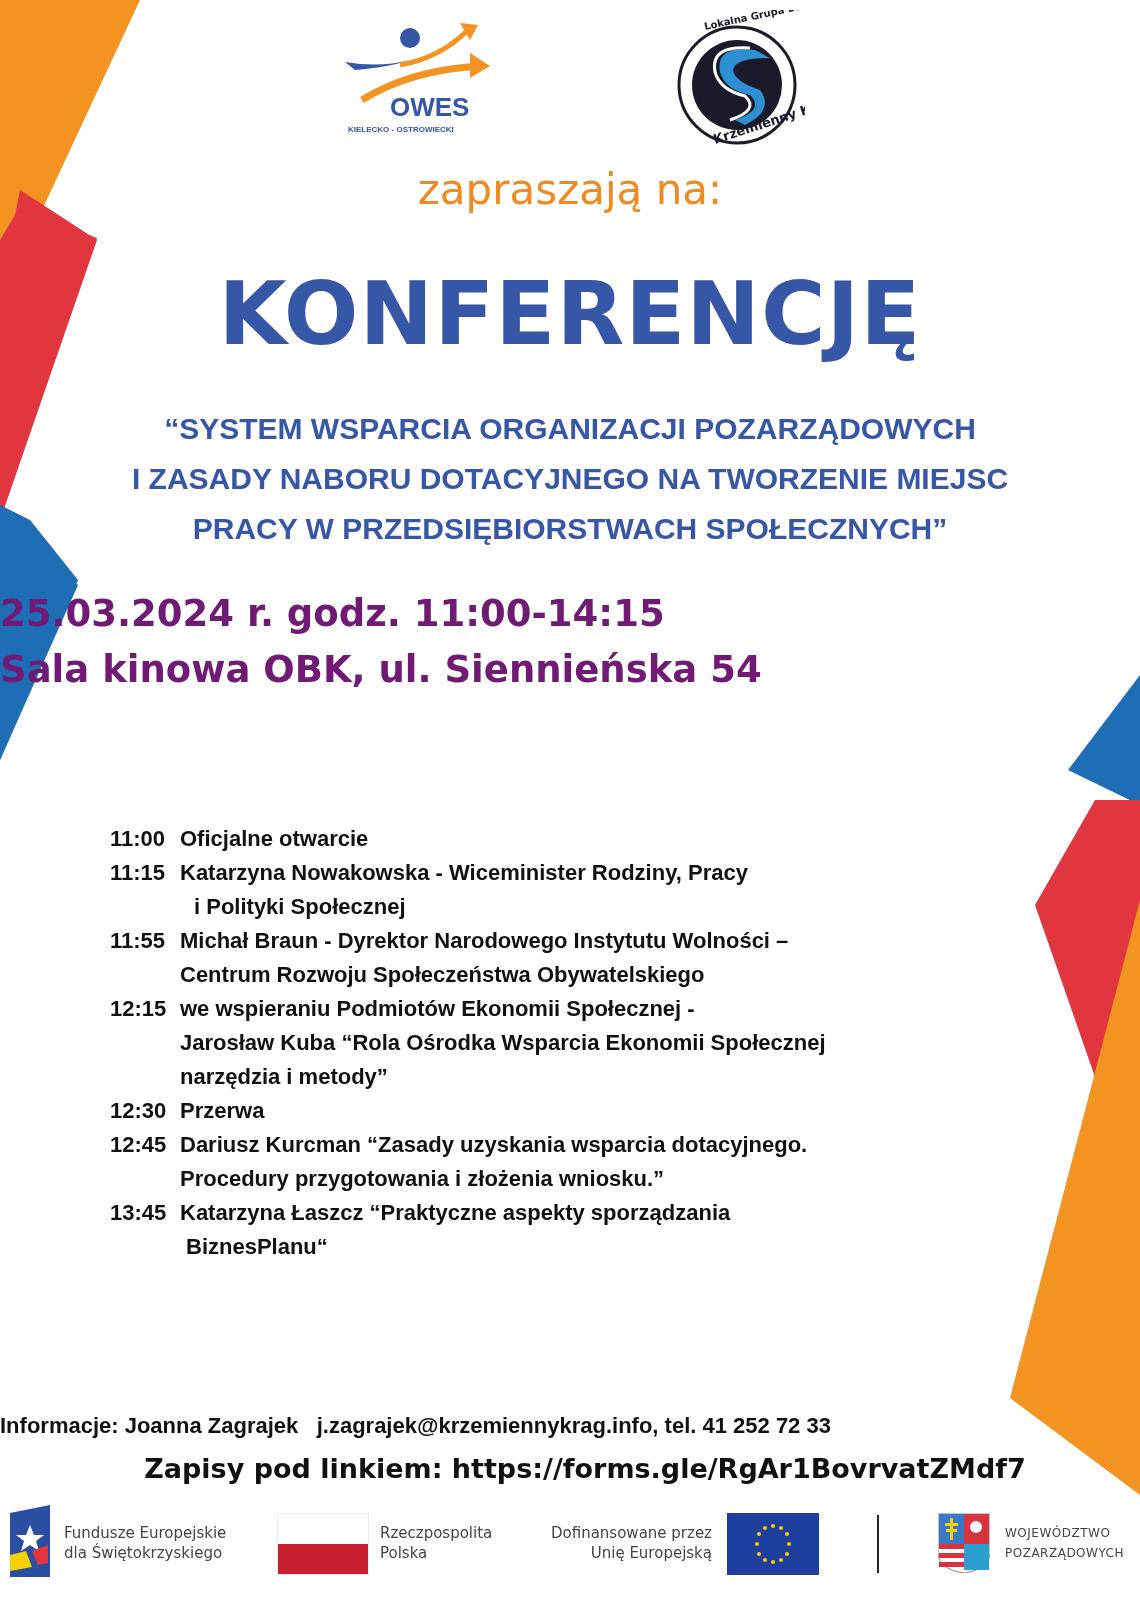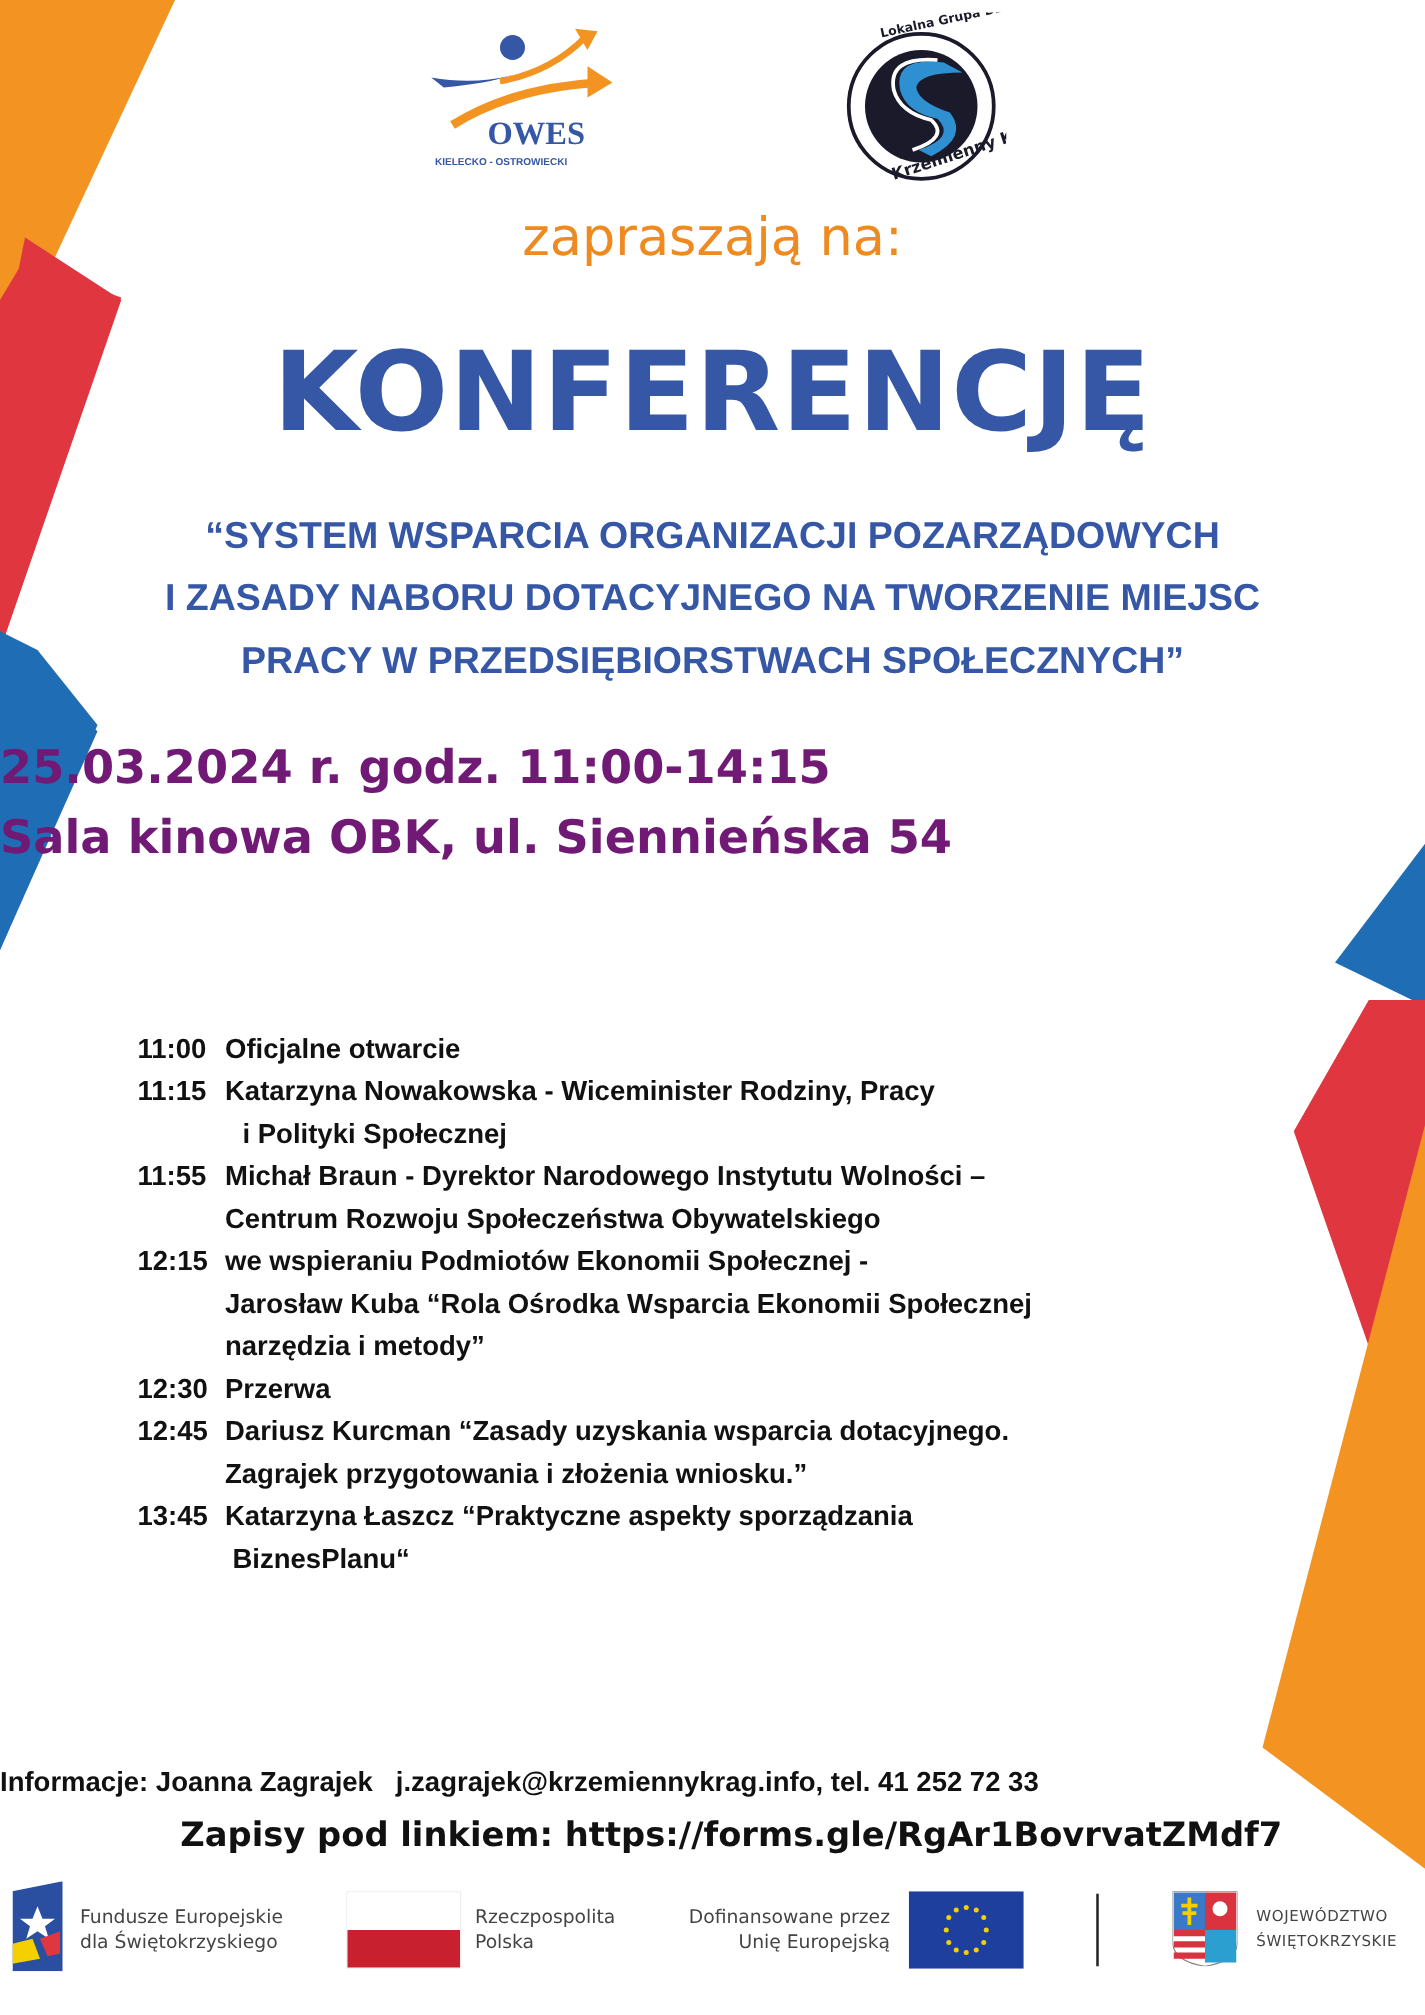--- a/index.html
+++ b/index.html
@@ -75,21 +75,21 @@
 
 <div class="layer owes-logo">
   <svg width="150" height="120" viewBox="0 0 150 120">
     <circle cx="70" cy="18" r="10" fill="#3557a6"></circle>
     <path d="M5 42 Q40 48 70 40 Q50 47 15 50 Z" fill="#3557a6"></path>
     <path d="M60 45 Q100 38 128 10" stroke="#f39422" stroke-width="5" fill="none"></path>
     <polygon points="120,3 138,5 130,20" fill="#f39422"></polygon>
     <path d="M22 80 Q70 50 140 46" stroke="#f39422" stroke-width="7" fill="none"></path>
     <polygon points="130,33 150,46 130,58" fill="#f39422"></polygon>
   </svg>
-  <div style="position:absolute;left:50px;top:72px;color:#3557a6;font-weight:bold;font-size:26px;font-family:Liberation Serif, serif;">OWES</div>
+  <div style="position:absolute;left:50px;top:72px;color:#3557a6;font-weight:bold;font-size:26px;font-family:Liberation Sans, sans-serif;">OWES</div>
   <div style="position:absolute;left:8px;top:105px;color:#3557a6;font-size:8px;font-weight:bold;white-space:nowrap;">KIELECKO - OSTROWIECKI</div>
 </div>
 
 <div class="layer lgd-logo">
   <svg width="130" height="140" viewBox="0 0 130 140">
     <circle cx="62" cy="75" r="58" fill="none" stroke="#1a1a2a" stroke-width="3"></circle>
     <circle cx="62" cy="75" r="45" fill="#1a1a2a"></circle>
     <path d="M80 40 Q40 35 45 62 Q50 80 75 85 Q90 100 60 110 L70 115 Q100 100 85 80 Q60 72 58 60 Q60 48 95 48 Z" fill="#2e90d0"></path>
     <path d="M75 38 Q35 35 40 62 Q45 80 70 86 Q85 100 55 110" stroke="#ffffff" stroke-width="3" fill="none"></path>
     <text x="30" y="20" font-size="10" font-weight="bold" fill="#1a1a2a" font-family="DejaVu Sans" transform="rotate(-12 30 20)">Lokalna Grupa Działania</text>
@@ -143,21 +143,21 @@
   <div class="item">
     <span class="time">12:30</span>
     <div class="lines">
         <div>Przerwa</div>
       </div>
   </div>
   <div class="item">
     <span class="time">12:45</span>
     <div class="lines">
       <div>Dariusz Kurcman “Zasady uzyskania wsparcia dotacyjnego.</div>
-      <div>Zagrajek przygotowania i złożenia wniosku.”</div>
+      <div>Procedury przygotowania i złożenia wniosku.”</div>
     </div>
   </div>
   <div class="item">
     <span class="time">13:45</span>
     <div class="lines">
       <div>Katarzyna Łaszcz “Praktyczne aspekty sporządzania</div>
       <div style="padding-left:6px"> BiznesPlanu“</div>
     </div>
   </div>
 </div>
@@ -224,15 +224,15 @@
     <rect x="7" y="10" width="13" height="3" fill="#f5d000"></rect>
     <rect x="8" y="16" width="11" height="3" fill="#f5d000"></rect>
     <circle cx="38" cy="14" r="6" fill="#ffffff"></circle>
     <rect x="1" y="31" width="25" height="5" fill="#d9333f"></rect>
     <rect x="1" y="40" width="25" height="5" fill="#d9333f"></rect>
     <rect x="1" y="49" width="25" height="5" fill="#d9333f"></rect>
     <rect x="26" y="31" width="25" height="26" fill="#2a9fd0"></rect>
   </svg>
   <div class="ftext" style="left:1005px;top:18px;font-size:12px;letter-spacing:0.5px;">
     <div>WOJEWÓDZTWO</div>
-    <div>ŚWIĘTOKRZYSKIE</div>
+    <div>POZARZĄDOWYCH</div>
   </div>
 </div>
 
 </body></html>

